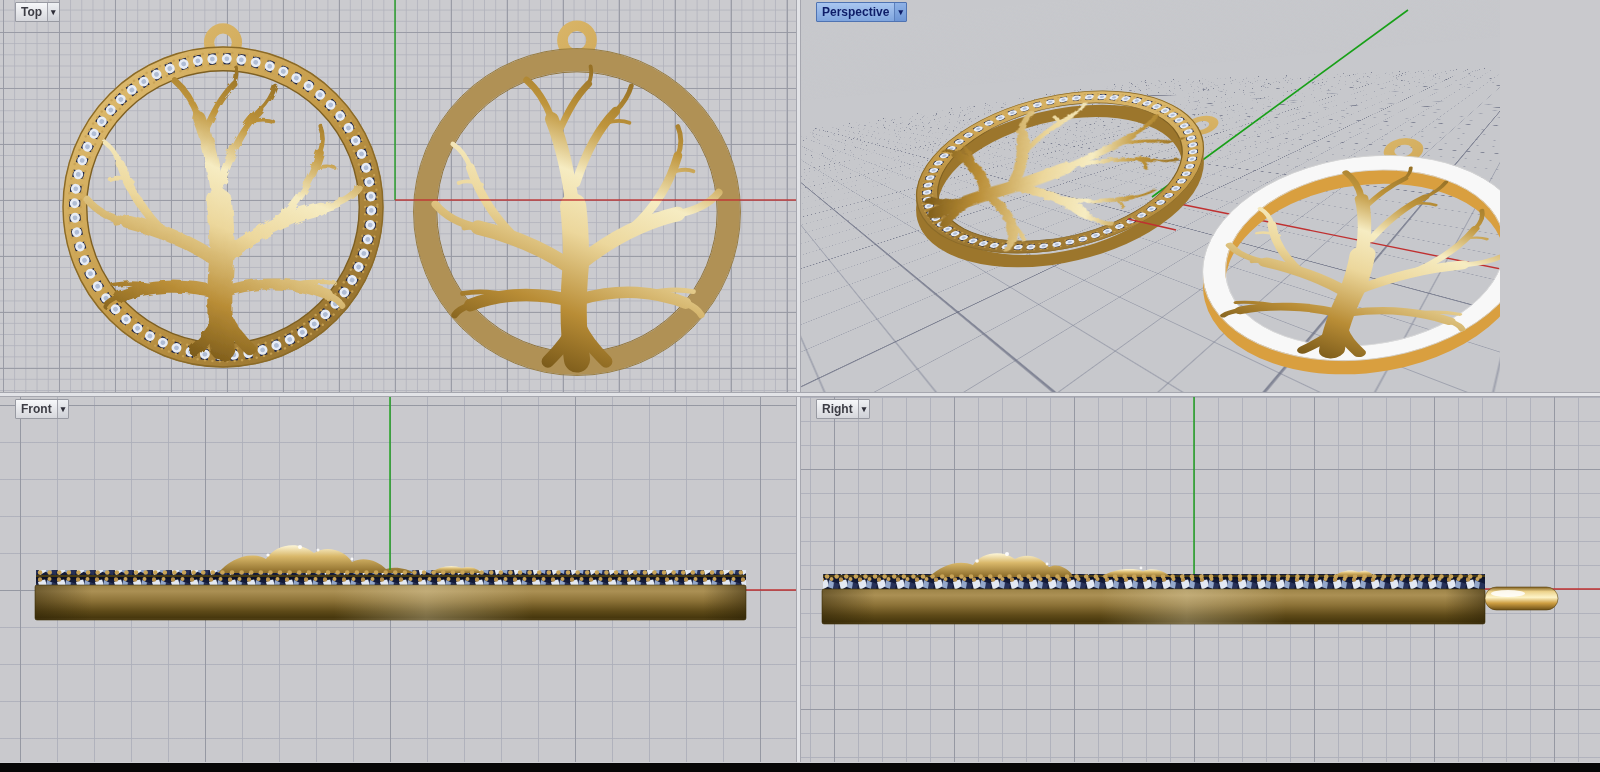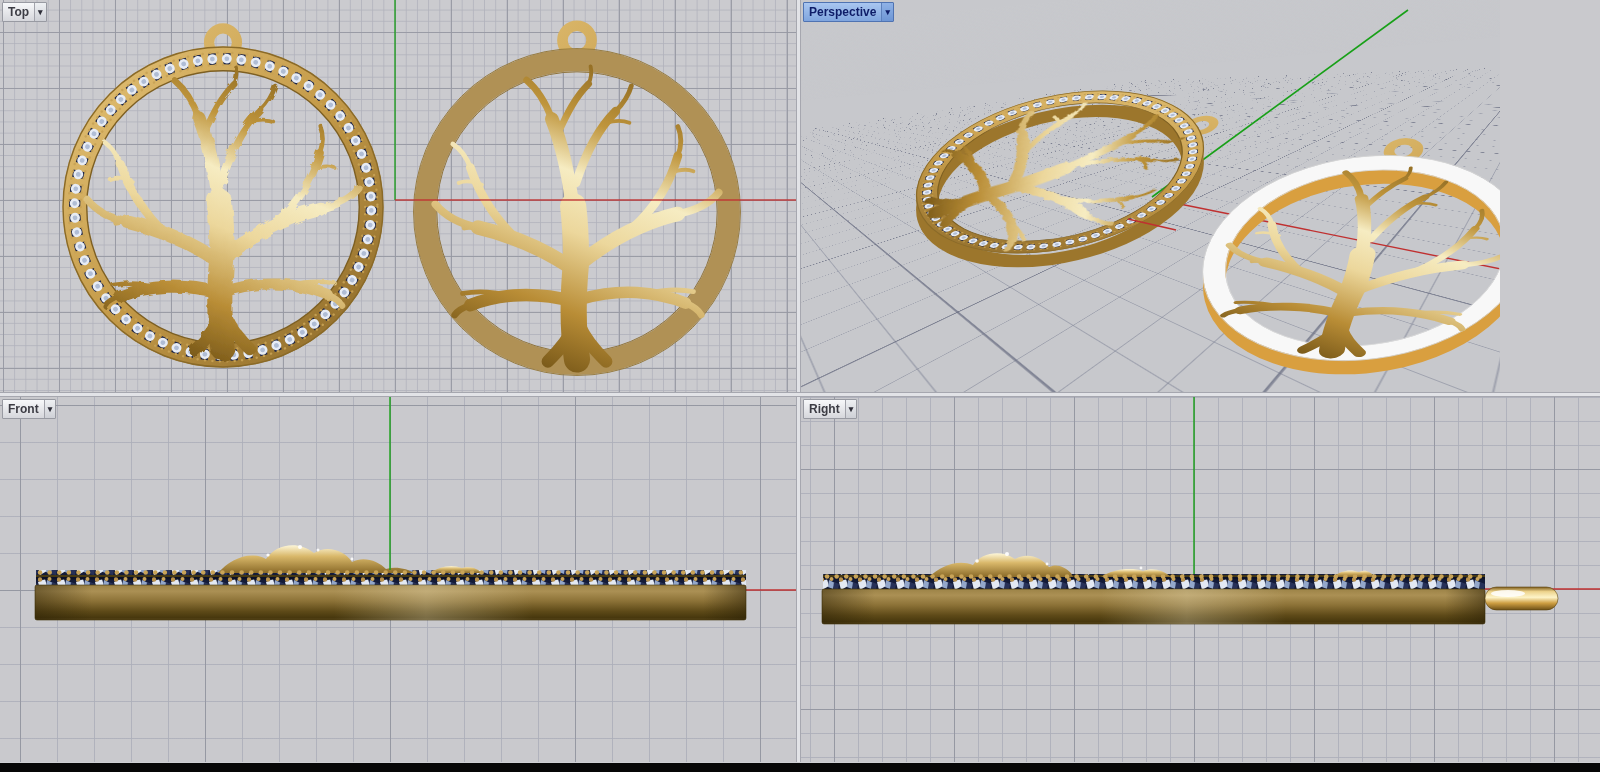--- a/index.html
+++ b/index.html
@@ -43,21 +43,21 @@
       linear-gradient(rgba(104,108,128,.62) 2px,transparent 2px),
       linear-gradient(90deg,rgba(120,124,144,.5) 1px,transparent 1px),
       linear-gradient(rgba(120,124,144,.5) 1px,transparent 1px);
     background-size:275px 275px,275px 275px,55px 55px,55px 55px;}
   .p-haze{position:absolute;left:0;top:0;right:0;bottom:0;
     background:linear-gradient(#c7c8cc 0,#c7c8cc 18%,rgba(199,200,204,0) 30%);}
 
   .scene-svg{position:absolute;left:0;top:0;}
 
   
-  .vp-tab{position:absolute;left:2px;top:2px;height:18px;display:inline-flex;align-items:stretch;
+  .vp-tab{position:absolute;left:15px;top:2px;height:18px;display:inline-flex;align-items:stretch;
     font:bold 12px "Liberation Sans",sans-serif;color:#3c3c44;cursor:pointer;
     background:linear-gradient(#f7f8fa,#d6d7dc);border:1px solid #989aa2;border-radius:1px;}
   .vp-tab .lbl{padding:0 5px;display:flex;align-items:center;}
   .vp-tab .arr{border-left:1px solid #a2a3ab;padding:0 3px;font-size:9px;display:flex;
     align-items:center;color:#2e2e38;background:linear-gradient(#eef0f3,#ced0d6);}
   .vp.active .vp-tab{background:linear-gradient(#a9c6f0,#7fa5de);border-color:#4f73b2;color:#0e1d68;}
   .vp.active .vp-tab .arr{background:linear-gradient(#8fb2e6,#6e96d5);border-left-color:#5d81bc;color:#0e1d68;}
 
   .split-v{position:absolute;left:796px;top:0;width:5px;height:762px;background:#e2e3e7;
     border-left:1px solid #a6a7af;border-right:1px solid #a6a7af;box-sizing:border-box;}

